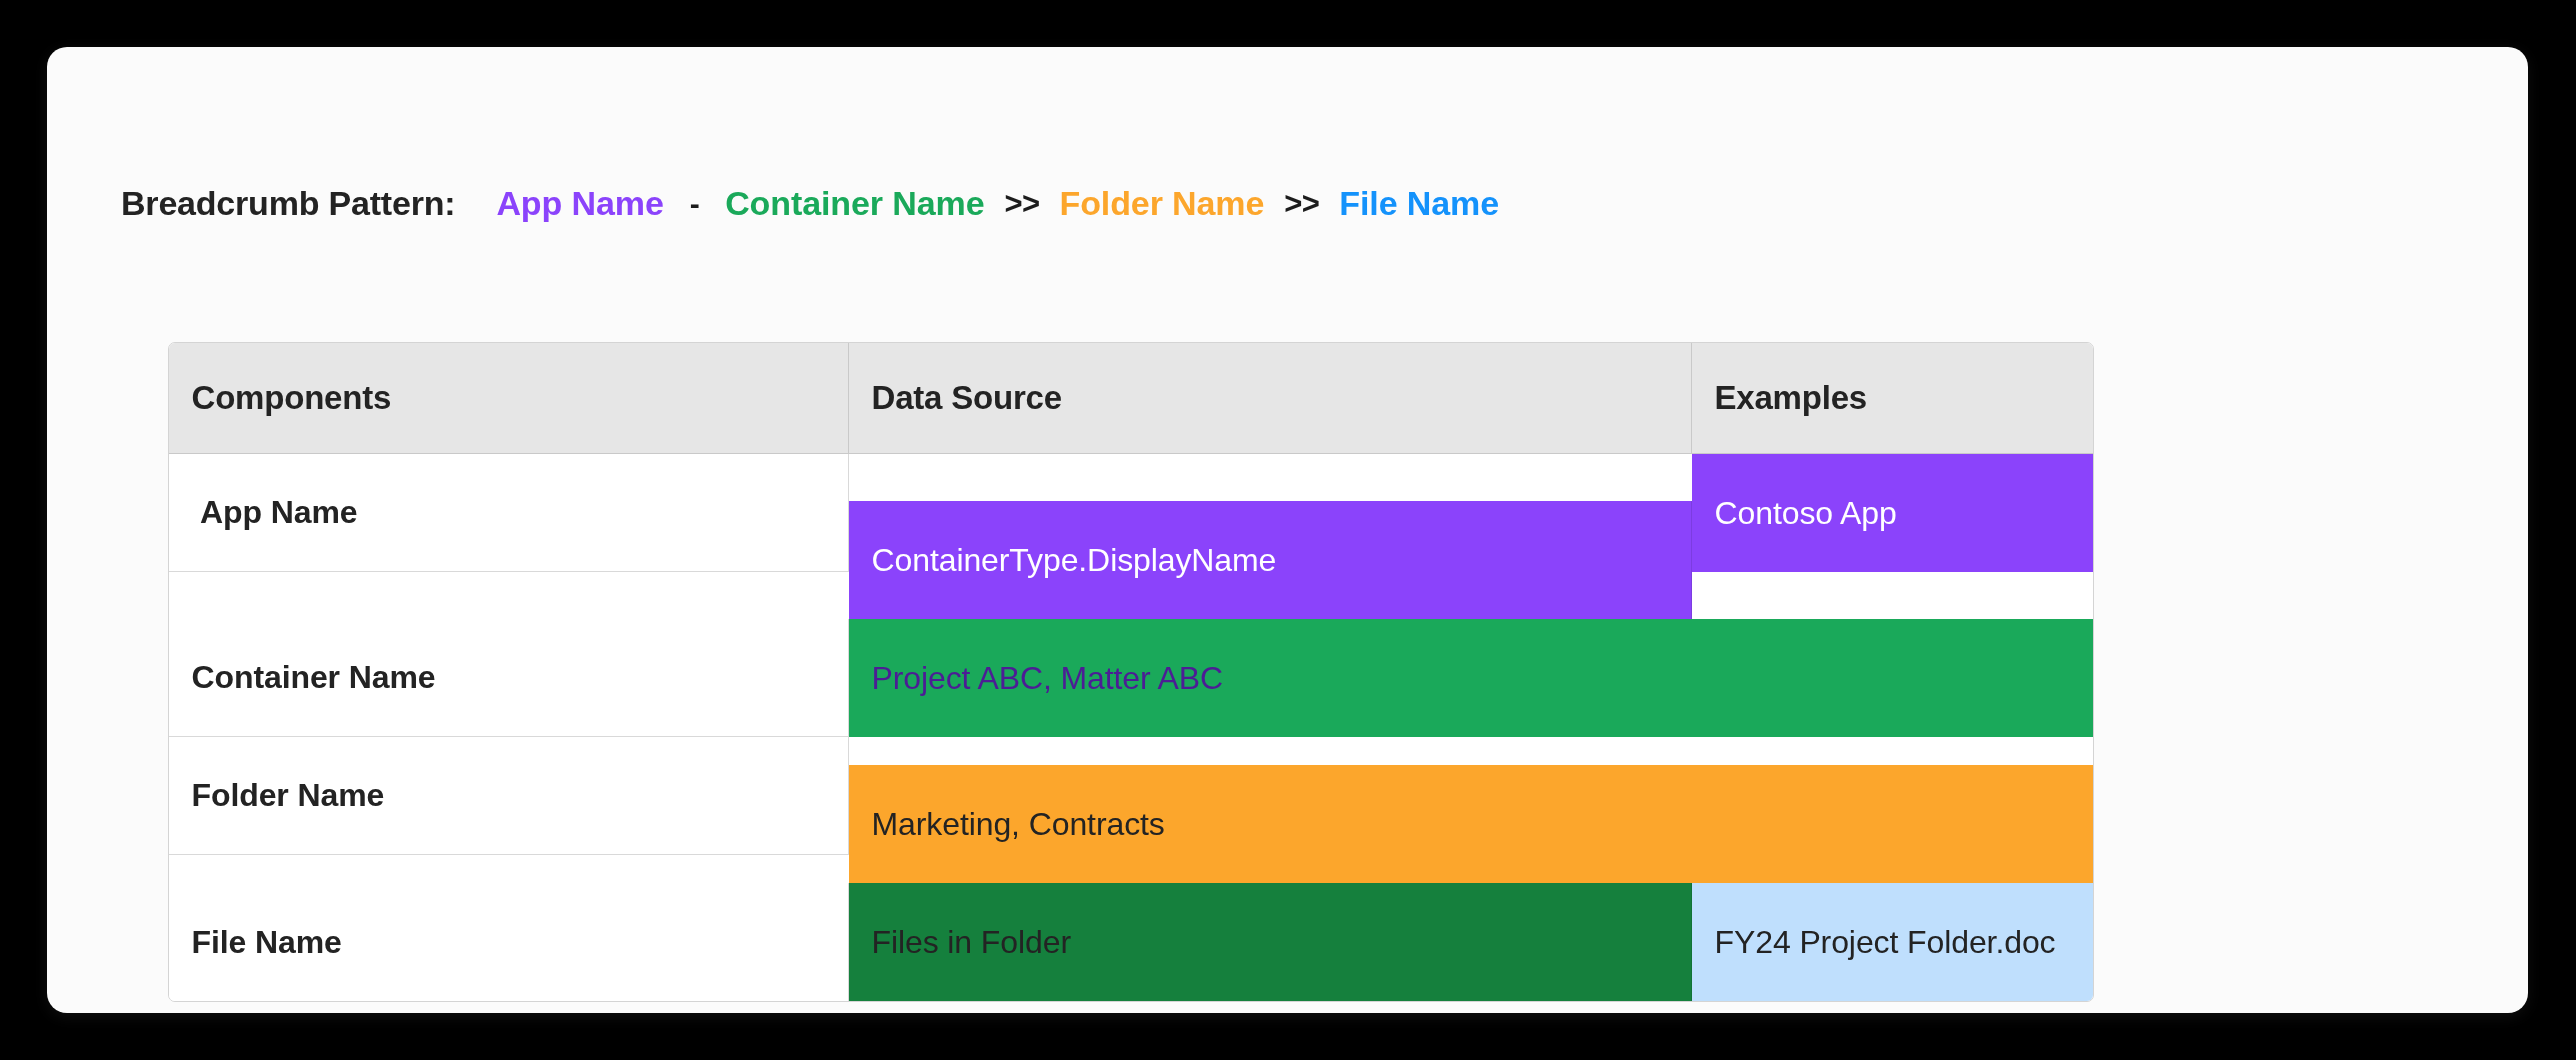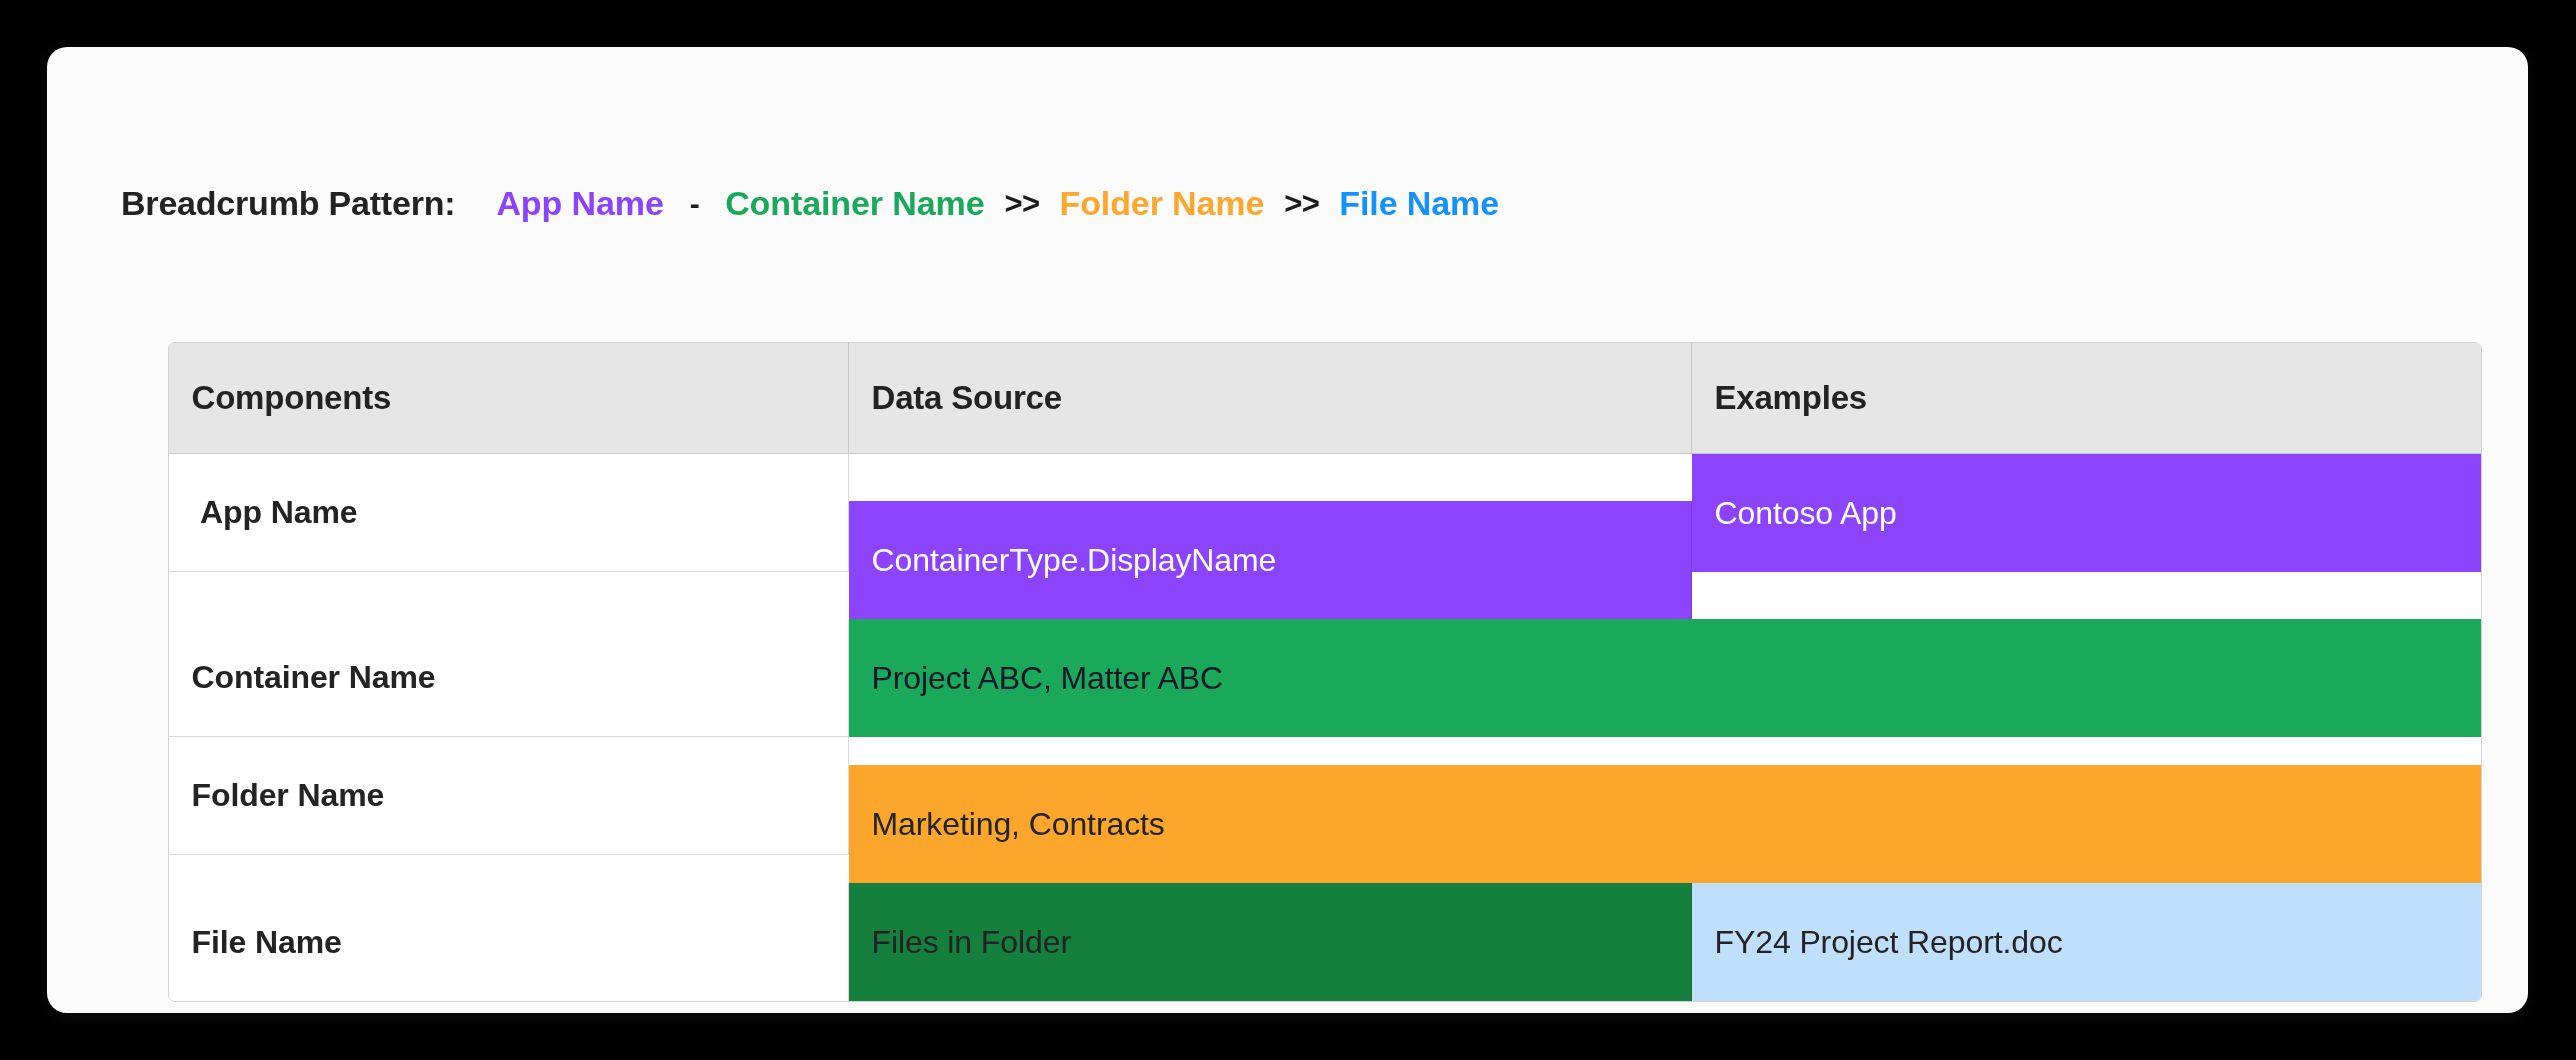--- a/index.html
+++ b/index.html
@@ -66,21 +66,21 @@
   .crumb-sep.dash {
     padding: 0 26px;
     font-size: 30px;
   }
 
   
   .table-wrap {
     position: absolute;
     left: 121px;
     top: 295px;
-    width: 2314px;
+    width: 1926px;
     border: 0.6px solid #d4d4d4;
     border-radius: 7px;
     overflow: hidden;
     background: #ffffff;
     box-sizing: border-box;
   }
   .trow {
     display: flex;
     width: 100%;
   }
@@ -162,30 +162,30 @@
       </div>
 
       <div class="trow body-row row-app">
         <div class="tcell col-1 label">App Name</div>
         <div class="tcell col-2 tinted tint-mid" style="background: rgb(139, 67, 251); color: rgb(255, 255, 255); margin-top: 47px;">ContainerType.DisplayName</div>
         <div class="tcell col-3 tinted" style="background: rgb(139, 67, 251); color: rgb(255, 255, 255);">Contoso App</div>
       </div>
 
       <div class="trow body-row">
         <div class="tcell col-1 label">Container Name</div>
-        <div class="tcell col-3 tinted" style="background: rgb(26, 169, 90); color: #0f172a;">Project ABC, Matter ABC</div>
+        <div class="tcell col-3 tinted" style="background: rgb(26, 169, 90); color: #4c1d95;">Project ABC, Matter ABC</div>
       </div>
 
       <div class="trow body-row">
         <div class="tcell col-1 label">Folder Name</div>
         <div class="tcell col-3 tinted" style="background: rgb(252, 166, 44); color: rgb(35, 35, 35); margin-top: 28px;">Marketing, Contracts</div>
       </div>
 
       <div class="trow body-row">
         <div class="tcell col-1 label">File Name</div>
         <div class="tcell col-2 tinted tint-mid" style="background: #15803d; color: rgb(35, 35, 35);">Files in Folder</div>
-        <div class="tcell col-3 tinted" style="background: rgb(191, 223, 253); color: rgb(35, 35, 35);">FY24 Project Report.doc</div>
+        <div class="tcell col-3 tinted" style="background: rgb(191, 223, 253); color: rgb(35, 35, 35);">FY24 Project Folder.doc</div>
       </div>
 
     </div>
   </div>
 </div>
 
 
 </body></html>

